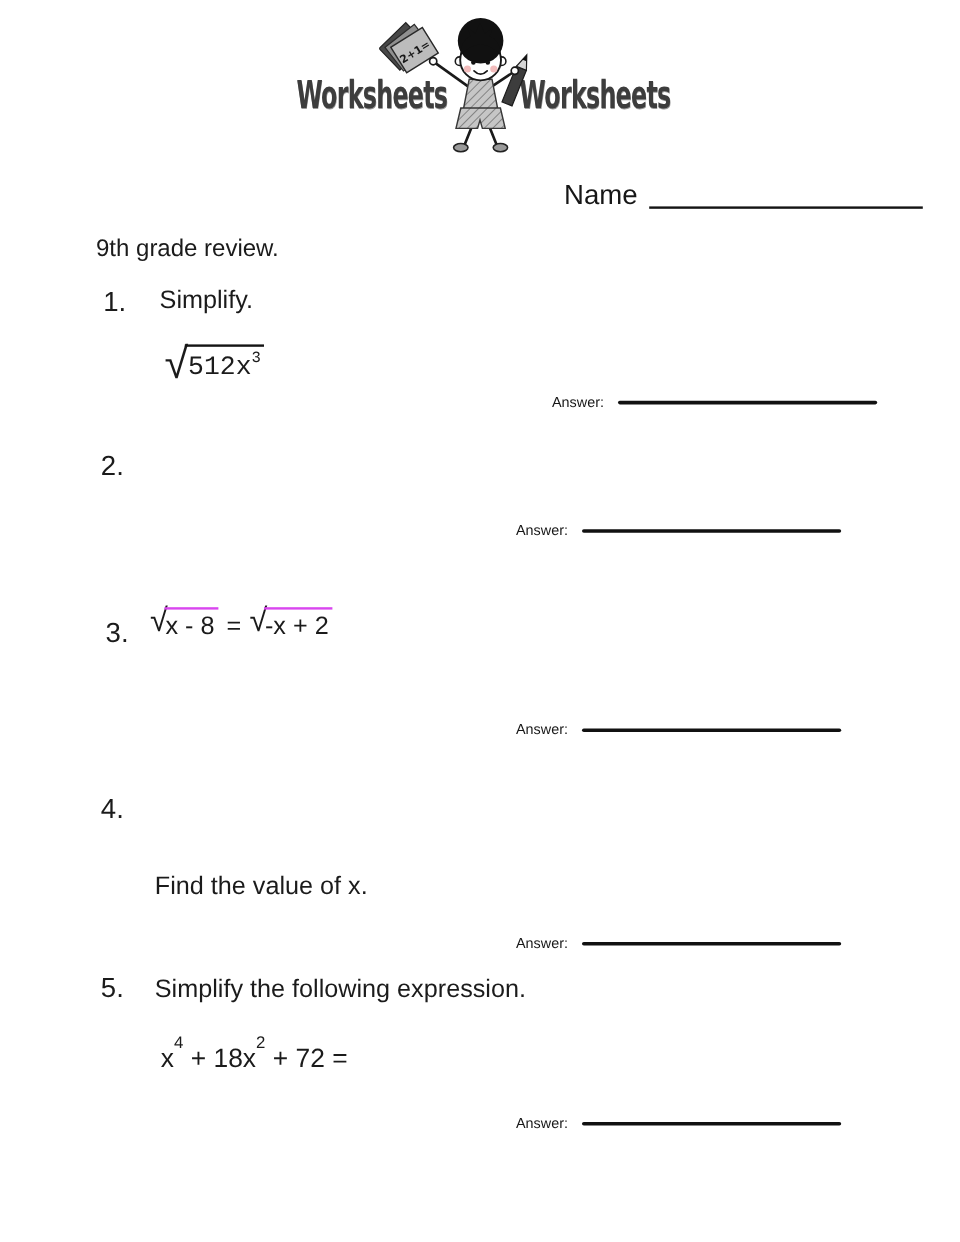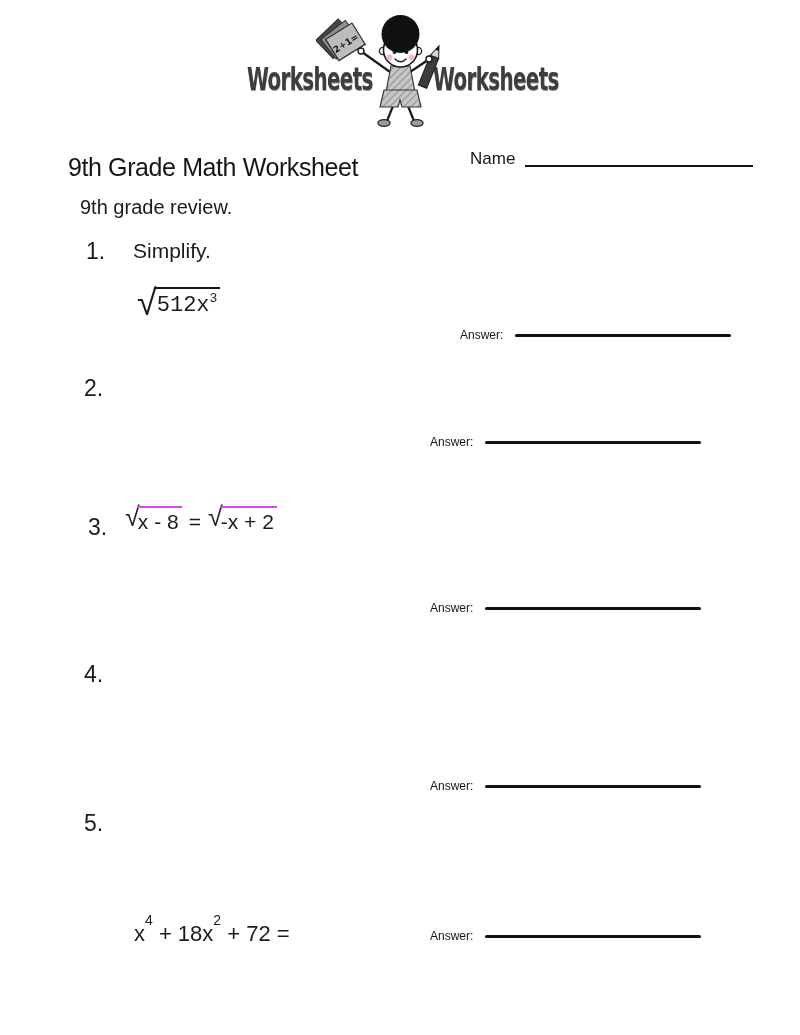--- a/index.html
+++ b/index.html
@@ -17,21 +17,21 @@
     font-size:32px; font-weight:bold; color:#3d3d3d;
     letter-spacing:-1px; line-height:1;
     transform:scaleX(0.62); transform-origin:left top;
     text-shadow:0.5px 0.5px 0 #9a9a9a;
     white-space:nowrap;
   }
 
   
   .title { font-size:25px; letter-spacing:-0.4px; color:#161616; }
   .name-row { display:flex; align-items:flex-end; }
-  .name-label { font-size:17px; color:#161616; }
+  .name-label { font-size:23px; color:#161616; }
   .name-line { width:228px; height:2px; background:#141414; margin:0 0 2px 10px; }
   .subtitle { font-size:20px;margin-left:12px; }
 
   
   .pnum  { font-size:23px; }
   .ptext { font-size:21px; white-space:pre; }
   .plines { font-size:21px; line-height:32px; white-space:pre; }
 
   
   .sqrt { display:inline-flex; align-items:flex-start; }
@@ -108,21 +108,20 @@
     <circle cx="84.5" cy="24" r="19" fill="#111"></circle>
     <path d="M67.5,36 Q84.5,18 101.5,36 Q101,24 92,20 L95,13 L88,18 L84,9 L80,18 L73,12 L76,20 Q68,24 67.5,36 Z" fill="#111"></path>
 
     <circle cx="78.5" cy="42" r="1.9" fill="#111"></circle>
     <circle cx="90.5" cy="42" r="1.9" fill="#111"></circle>
     <circle cx="73.5" cy="47.5" r="3" fill="#f2bcbc"></circle>
     <circle cx="95.5" cy="47.5" r="3" fill="#f2bcbc"></circle>
     <path d="M79,49 Q84.5,54.5 90,49" fill="none" stroke="#1a1a1a" stroke-width="1.4" stroke-linecap="round"></path>
   </svg>
 
-  <div class="abs title" style="left:68px; top:153px;">9th Grade Math Worksheet</div>
 
   <div class="abs name-row" style="left:470px; top:149px;">
     <span class="name-label">Name</span>
     <span class="name-line"></span>
   </div>
 
   <div class="abs subtitle" style="left:68px; top:196px;">9th grade review.</div>
 
   <div class="abs pnum" style="left:86px; top:238px;">1.</div>
   <div class="abs ptext" style="left:133px; top:239px;">Simplify.</div>
@@ -153,30 +152,32 @@
     <span class="rad-body-sm">-x + 2</span>
   </div>
 
   <div class="abs answer-row" style="left:430px; top:601px;">
     <span class="answer-label">Answer:</span>
     <span class="answer-line"></span>
   </div>
 
   <div class="abs pnum" style="left:84px; top:661px;">4.</div>
   <div class="abs plines" style="left:129px; top:659px;">
+    <div>Find the value of x.</div>
   </div>
 
   <div class="abs answer-row" style="left:430px; top:779px;">
     <span class="answer-label">Answer:</span>
     <span class="answer-line"></span>
   </div>
 
   <div class="abs pnum" style="left:84px; top:810px;">5.</div>
+  <div class="abs ptext" style="left:129px; top:813px;">Simplify the following expression.</div>
 
-  <div class="abs expr" style="left:134px; top:920px;"><span>x</span><sup class="sup5">4</sup><span> + 18x</span><sup class="sup5">2</sup><span> + 72 =</span></div>
+  <div class="abs expr" style="left:134px; top:868px;"><span>x</span><sup class="sup5">4</sup><span> + 18x</span><sup class="sup5">2</sup><span> + 72 =</span></div>
 
   <div class="abs answer-row" style="left:430px; top:929px;">
     <span class="answer-label">Answer:</span>
     <span class="answer-line"></span>
   </div>
 
 
 </div>
 
 </body></html>

